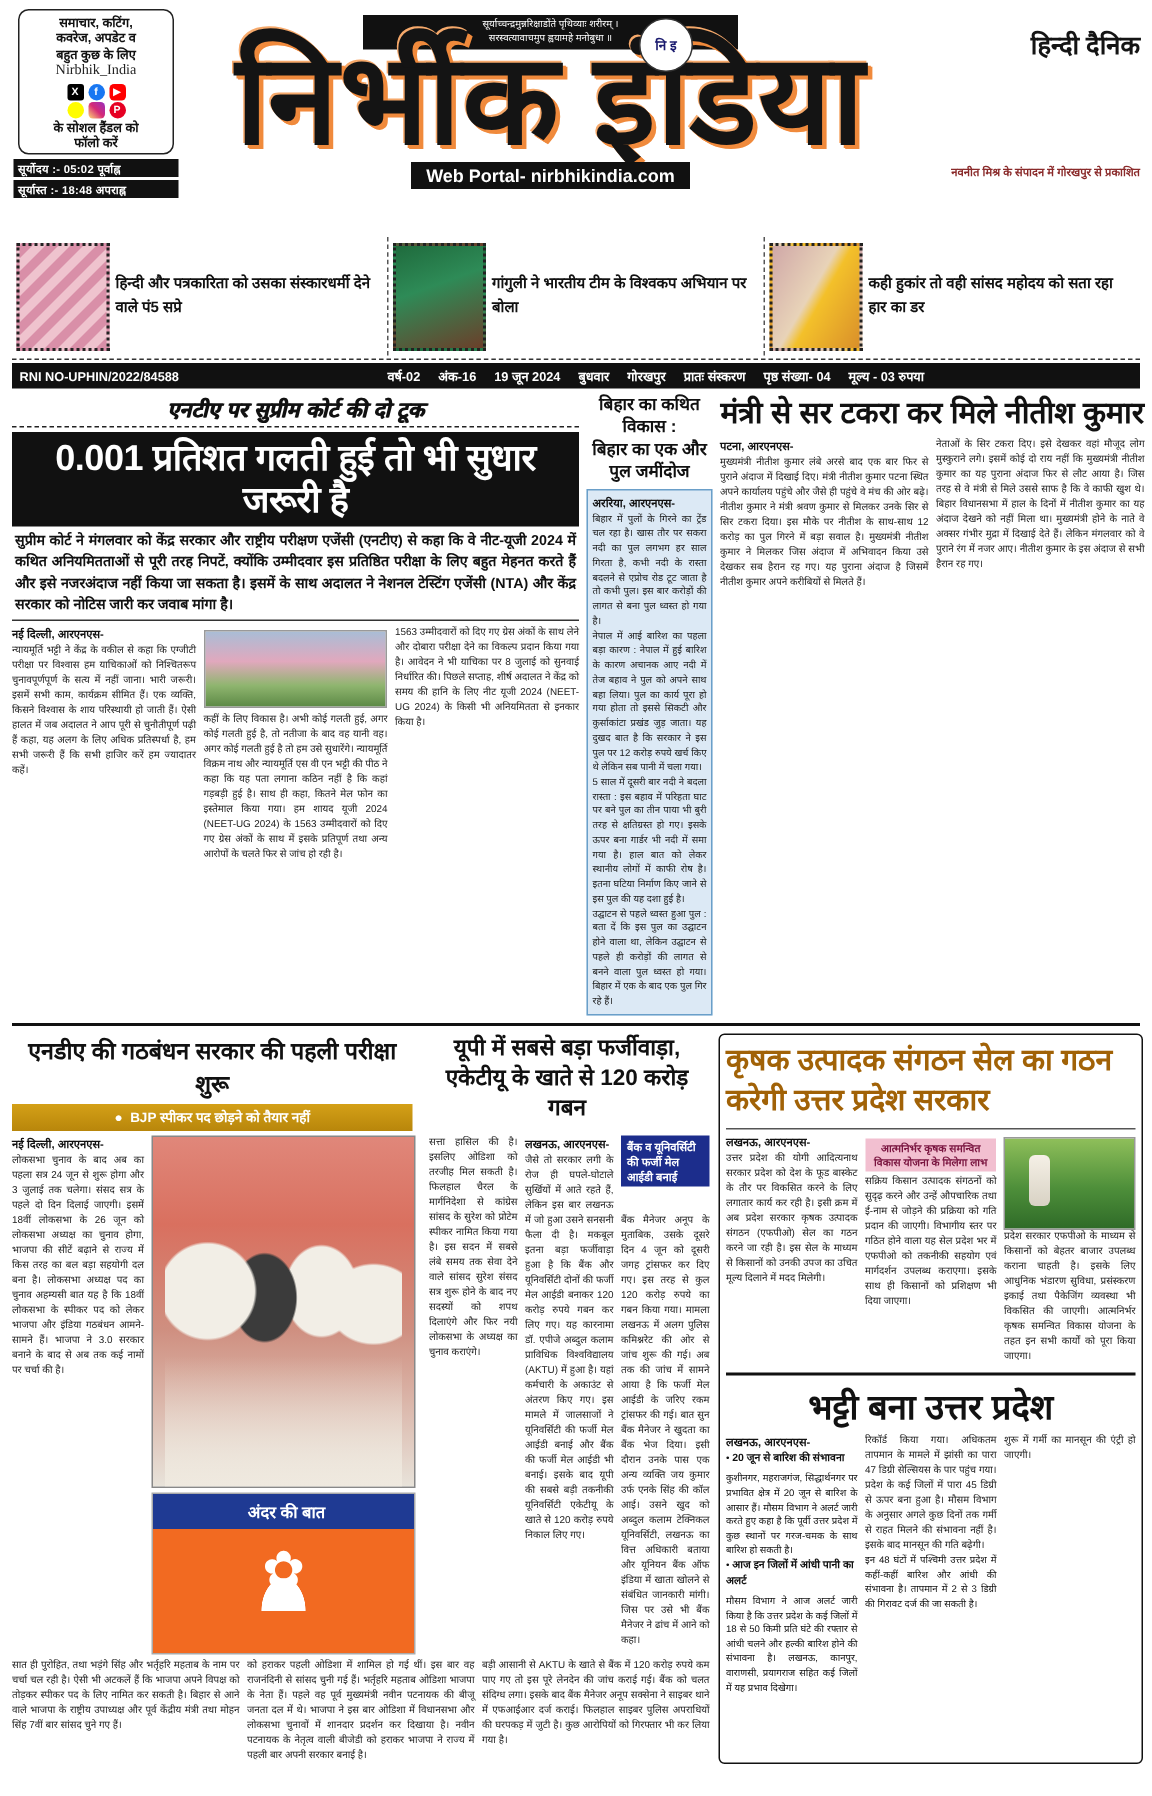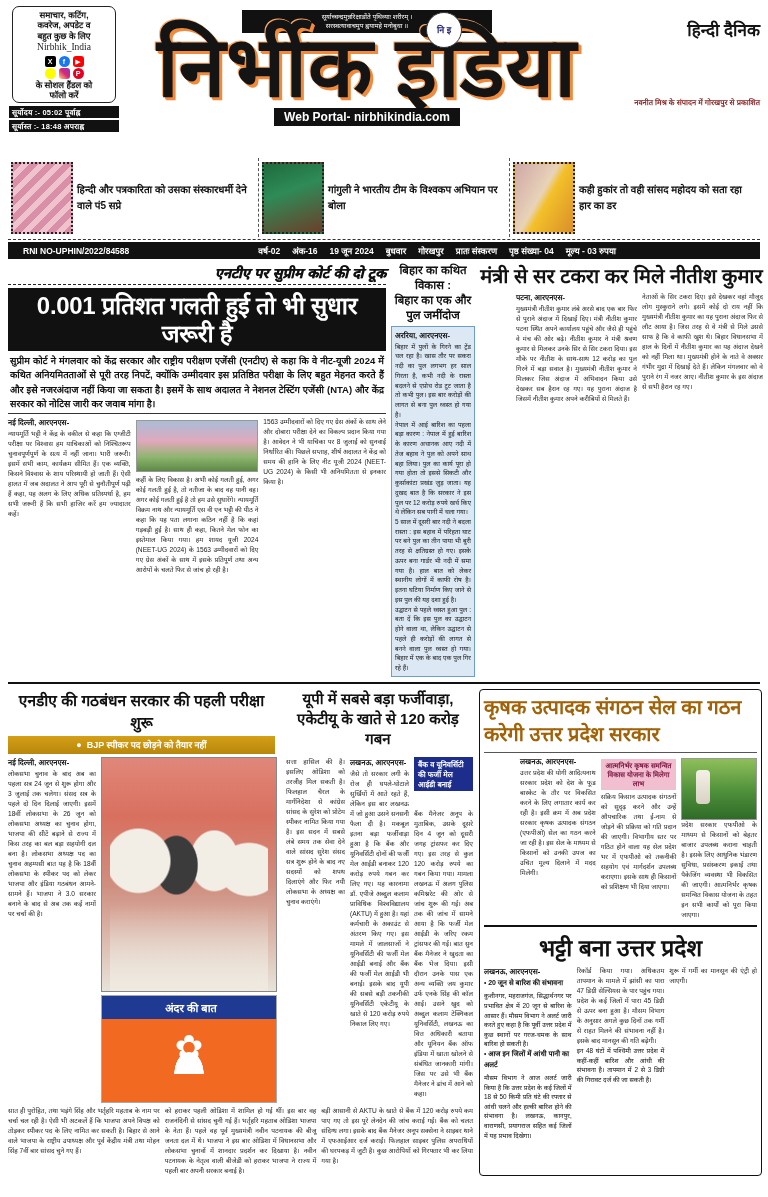--- a/index.html
+++ b/index.html
@@ -45,21 +45,21 @@
     font-family:"Liberation Serif", serif;
     font-size:84px; font-weight:bold; line-height:0.92;
     letter-spacing:1px; color:#141414;
     text-shadow: 2px 2px 0 #f08a3c, 3px 3px 0 #f08a3c, -1px -1px 0 #f6a96b;
     margin-top:-4px; white-space:nowrap;
   }
   .web-portal {
     background:#111; color:#fff; font-weight:bold; font-size:12px;
     padding:2px 10px; margin-top:2px;
   }
-  .mh-right { width:146px; flex:none; display:flex; flex-direction:column; align-items:flex-end; justify-content:flex-start; }
+  .mh-right { width:146px; flex:none; display:flex; flex-direction:column; align-items:flex-end; justify-content:flex-start;gap:12px; }
   .hindi-daily { font-size:17px; font-weight:bold; margin-top:12px; color:#141414; }
   .pub-line { font-size:7.5px; color:#8a2a2a; font-weight:bold; margin-top:56px; white-space:nowrap; }
   .ni-badge {
     position:absolute; left:418px; top:6px; width:36px; height:36px; border-radius:50%;
     border:1.5px solid #333; background:#fff; display:flex; align-items:center; justify-content:center;
     font-size:9px; font-weight:bold; color:#1a1a6e; line-height:1;
   }
 
   
   .teasers { display:flex; height:82px; margin-top:2px; border-bottom:1px dashed #333; padding-bottom:2px; }
@@ -67,33 +67,33 @@
   .teaser:last-child { border-right:none; }
   .t-photo { width:62px; height:72px; flex:none; border:2px dotted #222; background-size:cover; }
   .t-photo.p1 { background:repeating-linear-gradient(135deg,#d98fa8 0 6px,#efc3ce 6px 12px), #d98fa8; }
   .t-photo.p2 { background:linear-gradient(160deg,#1f6b3d 0%,#2e8b57 40%,#6b3f2a 100%); }
   .t-photo.p3 { background:linear-gradient(120deg,#cfa7a7 0%,#e8d3b8 45%,#f3c02a 55%,#d98f2a 100%); }
   .t-text { font-size:10px; font-weight:bold; line-height:1.55; padding:0 4px; color:#111; }
 
   
   .rnibar {
     background:#111; color:#fff; display:flex; align-items:center;
-    font-size:8.5px; font-weight:bold; padding:3px 15px; margin-top:2px;
+    font-size:8.5px; font-weight:bold; padding:3px 5px; margin-top:2px;
   }
   .rni-left { flex:none; }
   .rni-right { flex:1; display:flex; justify-content:center; gap:12px; }
 
   
   .main { display:flex; margin-top:4px; gap:5px; }
   .col-left { width:378px; flex:none; }
   .col-mid { width:84px; flex:none; }
   .col-right { width:283px; flex:none; }
 
   .kicker-script {
-    text-align:right; font-size:14px; font-weight:bold; font-style:italic;
+    text-align:center; font-size:14px; font-weight:bold; font-style:italic;
     color:#111; letter-spacing:.3px;
     text-shadow:0.7px 0 0 #111;
   }
   .dashline { border-top:1.5px dashed #222; margin:2px 0 3px; }
   .banner-hl {
     background:#111; color:#fff; font-weight:bold; font-size:24px;
     text-align:center; padding:4px 6px; line-height:1.15; letter-spacing:-.3px;
   }
   .lead-strap {
     font-size:9.5px; font-weight:bold; line-height:1.5; text-align:justify;
@@ -118,21 +118,21 @@
   .mid-blue {
     background:#dce9f5; border:1px solid #6a9fc9; padding:3px; margin-top:3px;
   }
   .mid-blue .body-text { font-size:6.4px; }
 
   
   .right-hl {
     font-size:20px; font-weight:bold; text-align:center; line-height:1.3; color:#111;
     margin-bottom:3px;
   }
-  .cols2 { display:flex; gap:5px;margin-left:36px; }
+  .cols2 { display:flex; gap:5px; }
   .cols2 > div { flex:1; }
 
   .hr-dark { border:0; border-top:2px solid #111; margin:5px 0 4px; }
   .hr-thin { border:0; border-top:1px solid #555; margin:4px 0 3px; }
 
   
   .band2 { display:flex; gap:6px; margin-top:5px; }
   .b2-left { width:465px; flex:none; }
   .b2-right { width:283px; flex:none; border:1.5px solid #111; border-radius:4px; padding:4px; }
 

